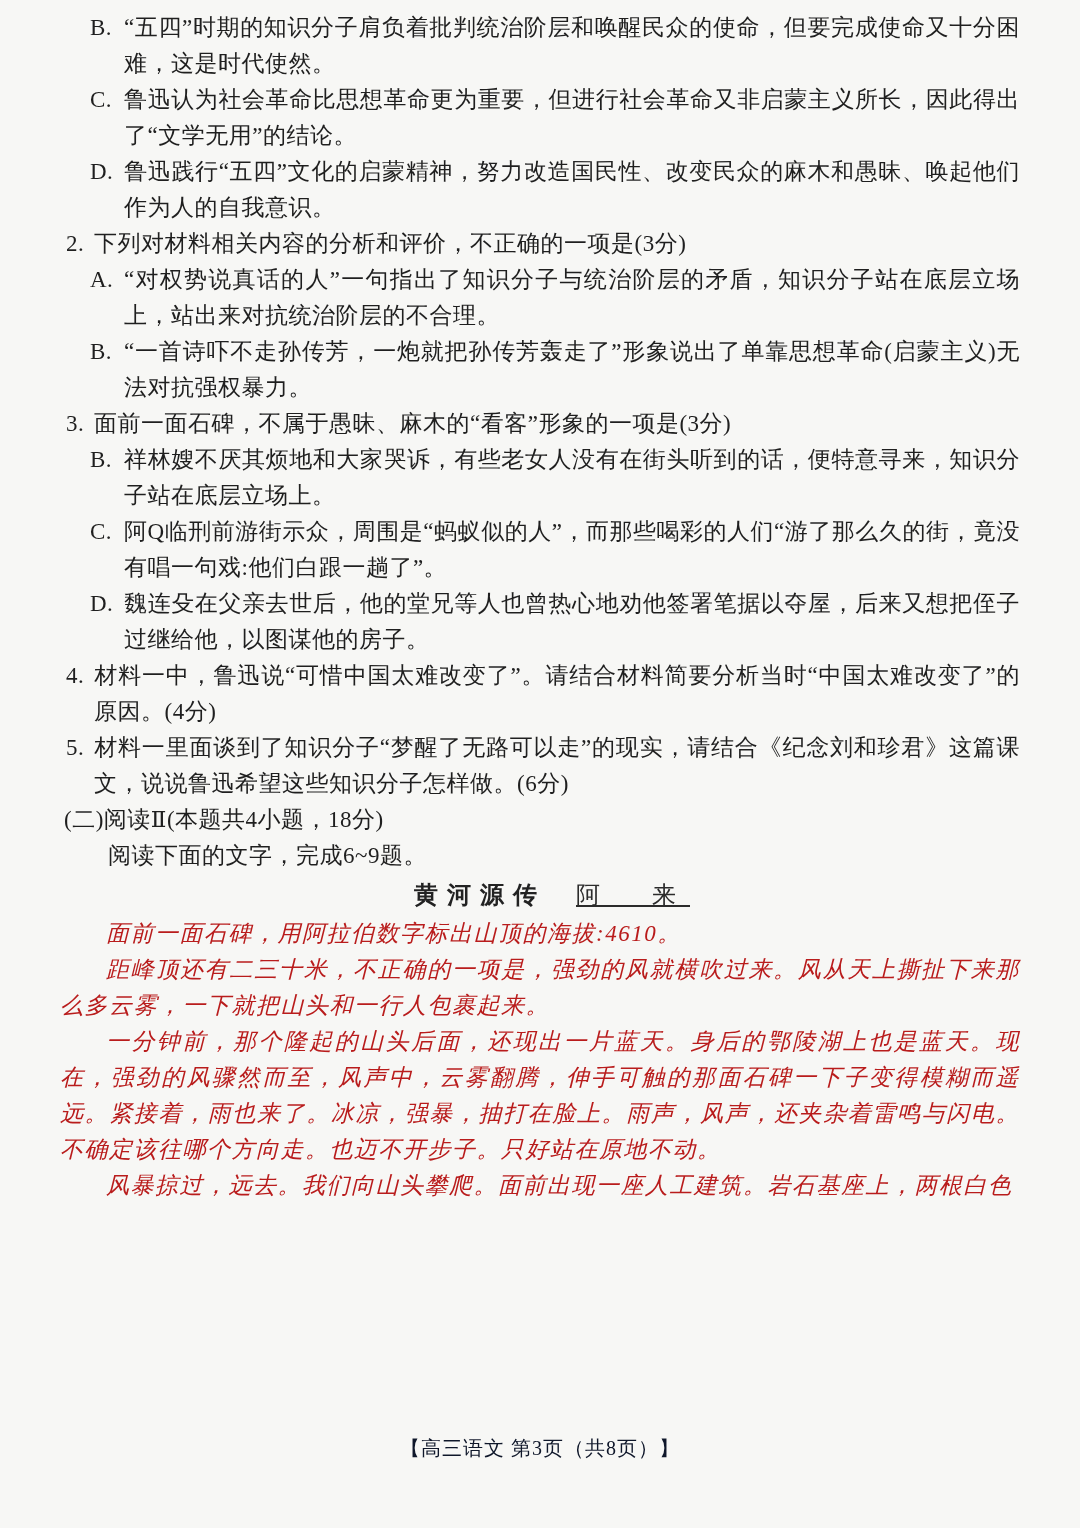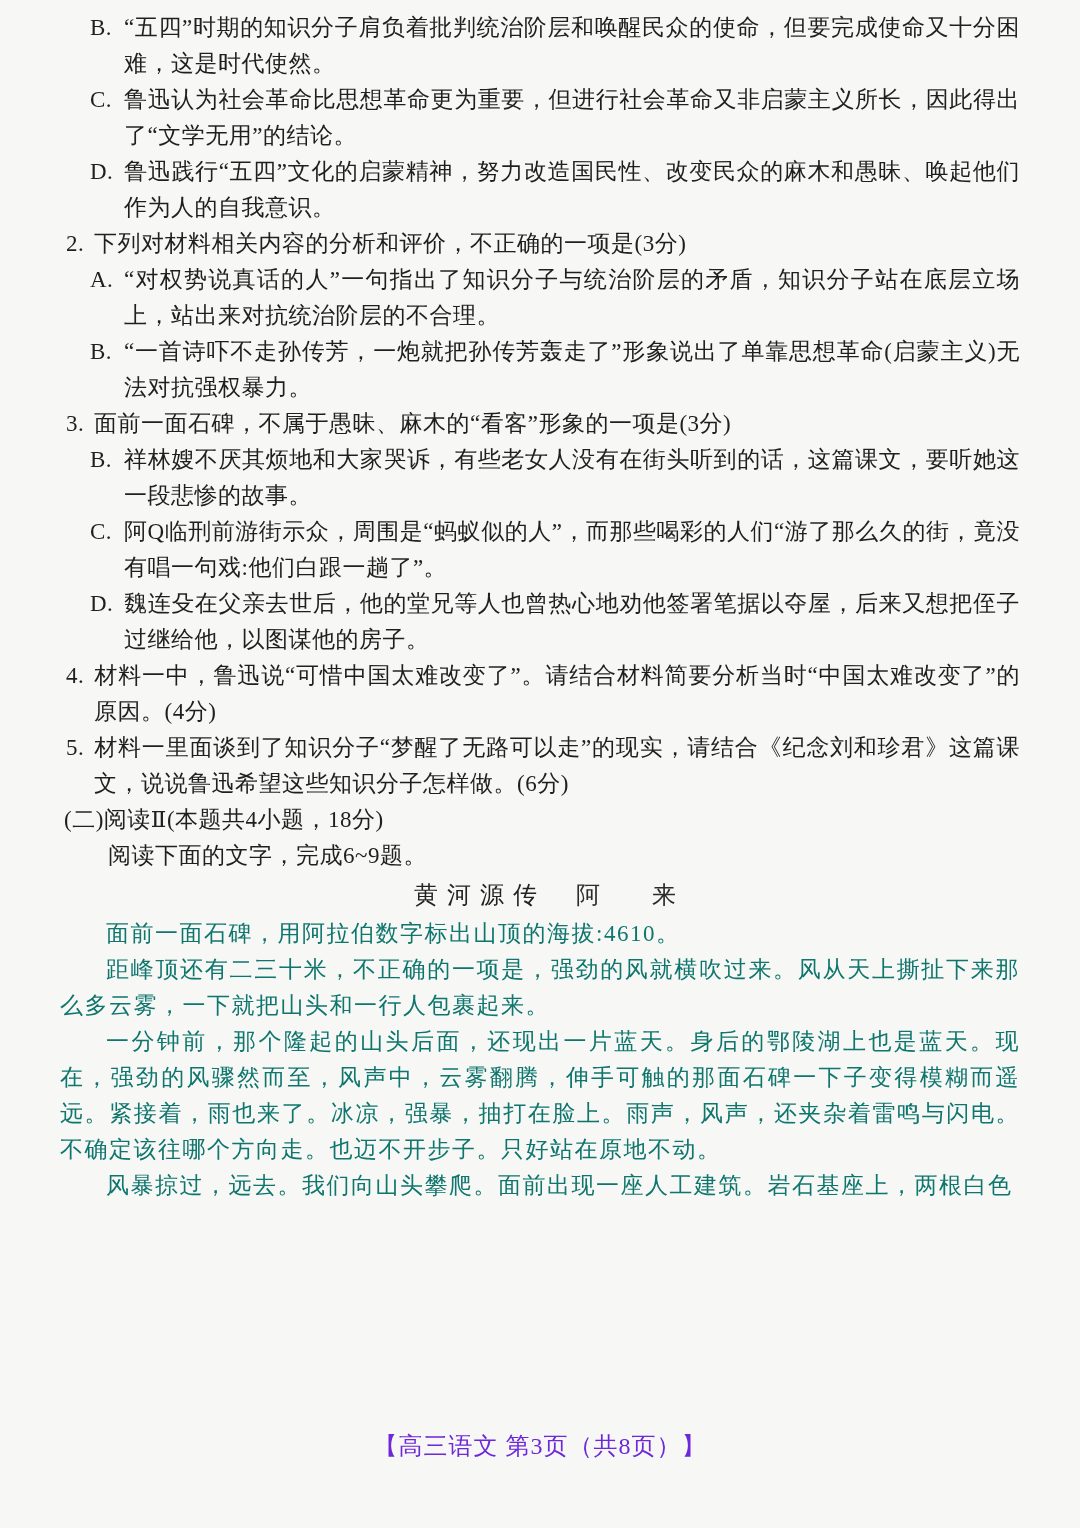--- a/index.html
+++ b/index.html
@@ -49,43 +49,45 @@
     text-indent:48px;
   }
   .title-line{
     text-align:center;
     font-size:24px;
     line-height:40px;
     margin:1px 0;
   }
   .reading-title{
     font-family:"Liberation Sans","DejaVu Sans",sans-serif;
-    font-weight:normal;
+    font-weight:bold;
     letter-spacing:9px;
     color:#222;
     margin-left:24px;
   }
   .reading-author{
     margin-left:30px;
     letter-spacing:14px;
     color:#2b2b2b;
+    text-decoration:underline;
   }
   
   .para{
-    color:#0f766e;
+    font-style:italic;
+    color:#b91c1c;
     text-indent:46px;
     letter-spacing:1.5px;
   }
   .footer{
     position:absolute;
     left:0;right:0;
     bottom:66px;
     text-align:center;
-    font-size:24px;
-    color:#6d28d9;
+    font-size:20px;
+    color:#0f172a;
     letter-spacing:1px;
     font-family:"Liberation Serif","DejaVu Serif",serif;
   }
 </style>
 </head>
 <body>
 
 <div class="page">
 
   <div id="leftover-options">
@@ -95,21 +97,21 @@
     </div>
 
   <div id="questions">
       <div class="question">
         <div class="text-line qstem"><span class="qnum">2.</span><span class="qtext">下列对材料相关内容的分析和评价，不正确的一项是(3分)</span></div>
         <div class="text-line option"><span class="olabel">A.</span><span class="otext">“对权势说真话的人”一句指出了知识分子与统治阶层的矛盾，知识分子站在底层立场上，站出来对抗统治阶层的不合理。</span></div>
         <div class="text-line option"><span class="olabel">B.</span><span class="otext">“一首诗吓不走孙传芳，一炮就把孙传芳轰走了”形象说出了单靠思想革命(启蒙主义)无法对抗强权暴力。</span></div>
       </div>
       <div class="question">
         <div class="text-line qstem"><span class="qnum">3.</span><span class="qtext">面前一面石碑，不属于愚昧、麻木的“看客”形象的一项是(3分)</span></div>
-        <div class="text-line option"><span class="olabel">B.</span><span class="otext">祥林嫂不厌其烦地和大家哭诉，有些老女人没有在街头听到的话，这篇课文，要听她这一段悲惨的故事。</span></div>
+        <div class="text-line option"><span class="olabel">B.</span><span class="otext">祥林嫂不厌其烦地和大家哭诉，有些老女人没有在街头听到的话，便特意寻来，知识分子站在底层立场上。</span></div>
         <div class="text-line option"><span class="olabel">C.</span><span class="otext">阿Q临刑前游街示众，周围是“蚂蚁似的人”，而那些喝彩的人们“游了那么久的街，竟没有唱一句戏:他们白跟一趟了”。</span></div>
         <div class="text-line option"><span class="olabel">D.</span><span class="otext">魏连殳在父亲去世后，他的堂兄等人也曾热心地劝他签署笔据以夺屋，后来又想把侄子过继给他，以图谋他的房子。</span></div>
       </div>
       <div class="question">
         <div class="text-line qstem"><span class="qnum">4.</span><span class="qtext">材料一中，鲁迅说“可惜中国太难改变了”。请结合材料简要分析当时“中国太难改变了”的原因。(4分)</span></div>
       </div>
       <div class="question">
         <div class="text-line qstem"><span class="qnum">5.</span><span class="qtext">材料一里面谈到了知识分子“梦醒了无路可以走”的现实，请结合《纪念刘和珍君》这篇课文，说说鲁迅希望这些知识分子怎样做。(6分)</span></div>
       </div>
     </div>

